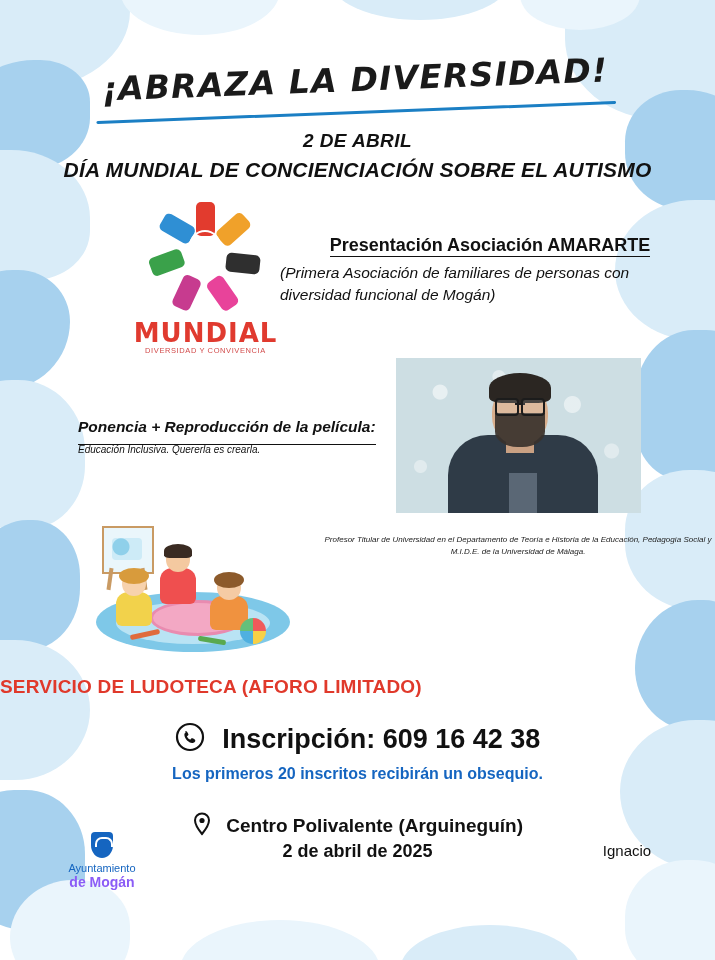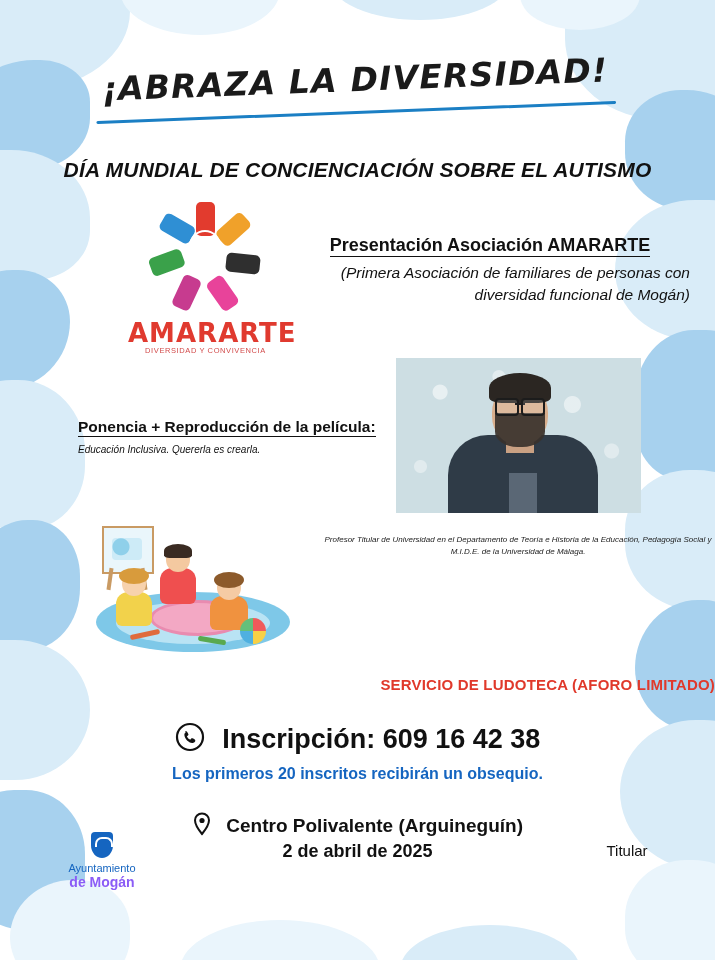--- a/index.html
+++ b/index.html
@@ -93,21 +93,21 @@
     font-size:7.5px;color:#d24a4a;letter-spacing:.6px;
   }
 
   .pres-title{
     position:absolute;left:290px;top:235px;width:400px;
     text-align:center;font-weight:bold;font-size:18px;color:#111;
   }
   .pres-title .u{border-bottom:1.5px solid #111;padding-bottom:1px;}
   .pres-sub{
     position:absolute;left:280px;top:262px;width:410px;
-    text-align:right;font-style:italic;font-size:15.5px;color:#111;line-height:1.45;
+    text-align:left;font-style:italic;font-size:15.5px;color:#111;line-height:1.45;
   }
 
   
   .photo{
     position:absolute;left:396px;top:358px;width:245px;height:155px;
     background:linear-gradient(160deg,#cfe0e4 0%,#c6dadf 40%,#d4e3e6 100%);
     overflow:hidden;
   }
   .ph-wall{position:absolute;inset:0;background:#cddee3;}
   .ph-wall:after{
@@ -155,21 +155,21 @@
   }
   .photo-desc{
     position:absolute;left:318px;top:534px;width:400px;text-align:center;
     font-size:8px;font-style:italic;color:#222;line-height:1.5;
   }
 
   .ponencia-t{
     position:absolute;left:78px;top:418px;width:330px;
     font-weight:bold;font-size:15.5px;color:#111;
   }
-  .ponencia-t span{border-bottom:1.4px solid #111;padding-bottom:1px;}
+  .ponencia-t span{border-bottom:1.4px solid #111;padding-bottom:9px;font-style:italic;}
   .ponencia-s{
     position:absolute;left:78px;top:444px;width:340px;
     font-style:italic;font-size:10px;color:#111;
   }
 
   
   .kids{position:absolute;left:88px;top:520px;width:210px;height:135px;}
   .rug{
     position:absolute;left:8px;top:72px;width:194px;height:60px;
     background:#7ec8e8;border-radius:50%;
@@ -216,22 +216,22 @@
   .kidC .hair{left:8px;top:0px;width:30px;height:16px;background:#8c5a2b;border-radius:50%;}
 
   .ball{
     position:absolute;left:152px;top:98px;width:26px;height:26px;border-radius:50%;
     background:conic-gradient(#f05a5a 0 25%, #f7d046 0 50%, #4fb0e0 0 75%, #64c07a 0 100%);
   }
   .pencil{position:absolute;left:42px;top:112px;width:30px;height:5px;background:#e06b3c;border-radius:2px;transform:rotate(-12deg);}
   .pencil2{position:absolute;left:110px;top:118px;width:28px;height:5px;background:#59a94f;border-radius:2px;transform:rotate(10deg);}
 
   .ludoteca{
-    position:absolute;left:0;right:0;top:676px;text-align:right;
-    font-weight:bold;font-size:15px;color:#e0392b;letter-spacing:.2px;
+    position:absolute;left:0;right:0;top:676px;text-align:left;
+    font-weight:bold;font-size:19px;color:#e0392b;letter-spacing:.2px;
   }
   .insc{
     position:absolute;left:0;right:0;top:722px;text-align:center;
     font-weight:bold;font-size:27px;color:#111;
   }
   .insc .phone-ic{
     display:inline-block;vertical-align:middle;margin-right:10px;
   }
   .obsequio{
     position:absolute;left:0;right:0;top:765px;text-align:center;
@@ -318,41 +318,42 @@
     <div class="blob light bot2"></div>
   </div>
 
   <div class="content">
 
     <div class="banner">
       <div class="banner-text">¡ABRAZA LA DIVERSIDAD!</div>
       <div class="banner-line"></div>
     </div>
 
+    <div class="date-line">2 DE ABRIL</div>
     <div class="title-line">DÍA MUNDIAL DE CONCIENCIACIÓN SOBRE EL AUTISMO</div>
 
     <div class="logo-wrap">
       <div class="logo-ring">
         <svg width="135" height="120" viewBox="0 0 135 120">
           <g stroke="#ffffff" stroke-width="2">
             <path d="M67 8 L92 18 L96 44 L67 56 L38 44 L42 18 Z" fill="none"></path>
           </g>
           <g>
             <rect x="58" y="2" width="19" height="34" rx="5" fill="#e23b2e" transform="rotate(0 67 19)"></rect>
             <rect x="86" y="12" width="19" height="34" rx="5" fill="#f0a12a" transform="rotate(48 95 29)"></rect>
             <rect x="96" y="46" width="19" height="34" rx="5" fill="#2f2f2f" transform="rotate(96 105 63)"></rect>
             <rect x="76" y="76" width="19" height="34" rx="5" fill="#e8439a" transform="rotate(145 85 93)"></rect>
             <rect x="40" y="76" width="19" height="34" rx="5" fill="#c73b8f" transform="rotate(205 49 93)"></rect>
             <rect x="20" y="46" width="19" height="34" rx="5" fill="#3aa14a" transform="rotate(250 29 63)"></rect>
             <rect x="30" y="12" width="19" height="34" rx="5" fill="#2f8fd4" transform="rotate(300 39 29)"></rect>
             <circle cx="67" cy="46" r="15" fill="none" stroke="#ffffff" stroke-width="2"></circle>
           </g>
         </svg>
       </div>
-      <div class="logo-name">AMARARTE</div>
+      <div class="logo-name">MUNDIAL</div>
       <div class="logo-sub">DIVERSIDAD Y CONVIVENCIA</div>
     </div>
 
     <div class="pres-title">
       <span class="u">Presentación Asociación AMARARTE</span>
     </div>
     <div class="pres-sub">(Primera Asociación de familiares de personas con diversidad funcional de Mogán)</div>
 
     <div class="photo">
       <div class="ph-wall"></div>
@@ -423,21 +424,21 @@
       <span class="pin-ic">
         <svg width="20" height="24" viewBox="0 0 20 24">
           <path d="M10 1.5c-4 0-7 3-7 6.8C3 13.5 10 22 10 22s7-8.5 7-13.7c0-3.8-3-6.8-7-6.8z" fill="none" stroke="#111" stroke-width="2"></path>
           <circle cx="10" cy="8.5" r="2.6" fill="#111"></circle>
         </svg>
       </span>
       <span>Centro Polivalente (Arguineguín)</span>
     </div>
     <div class="date2">2 de abril de 2025</div>
 
-    <div class="colabora">Titular</div>
+    <div class="colabora">Ignacio</div>
 
     <div class="ayto">
       <div class="shield"></div>
       <div class="l1">Ayuntamiento</div>
       <div class="l2">de Mogán</div>
     </div>
 
   </div>
 </div>
 

